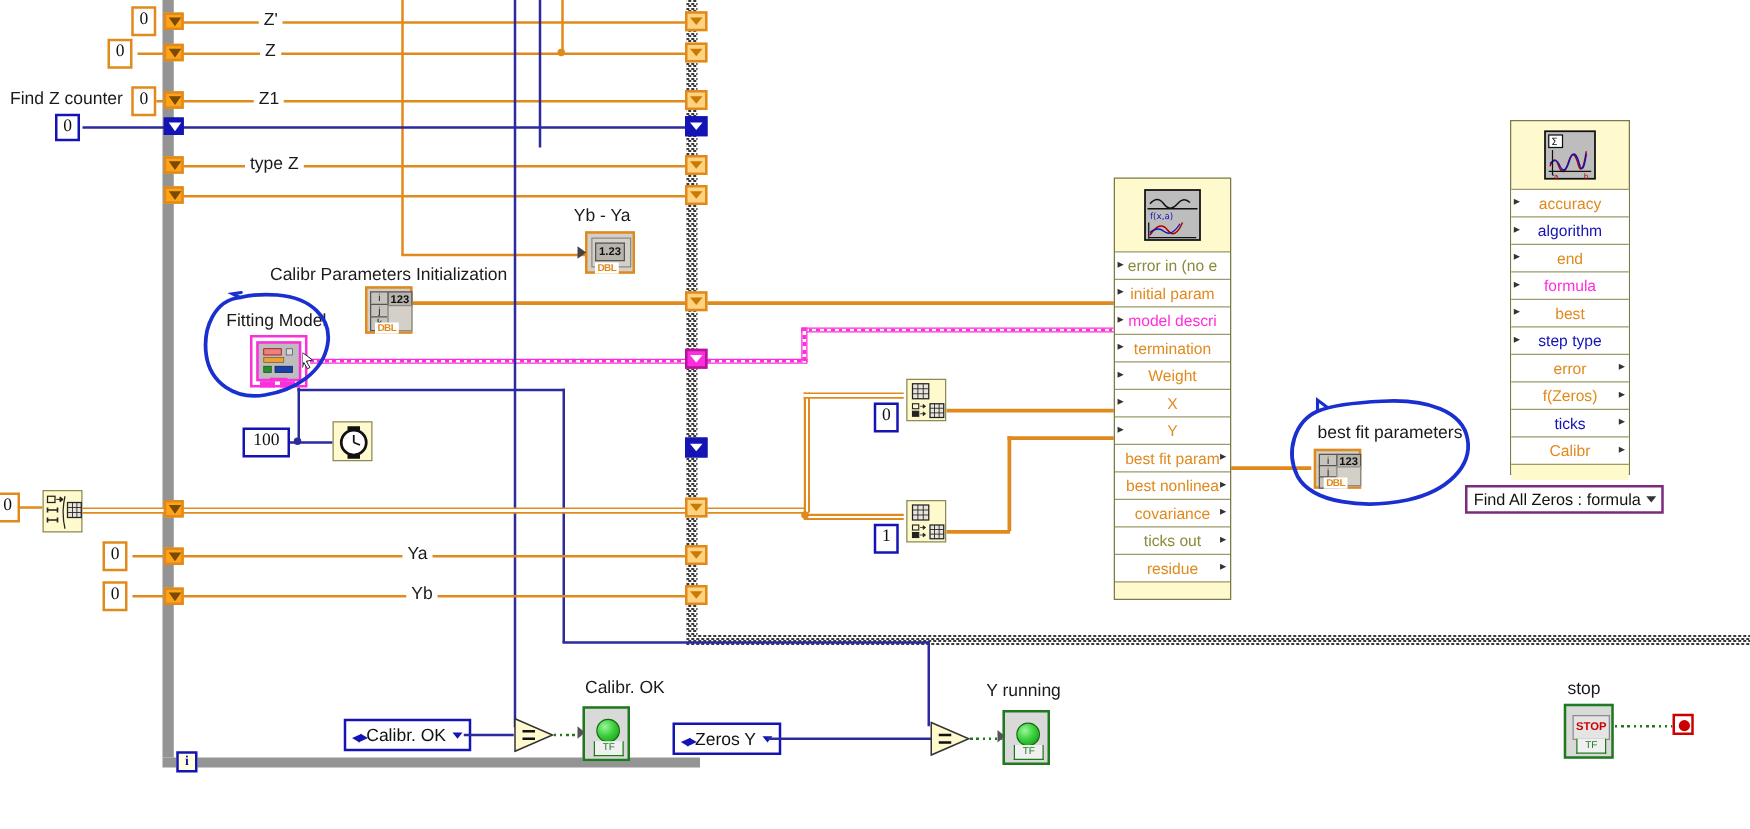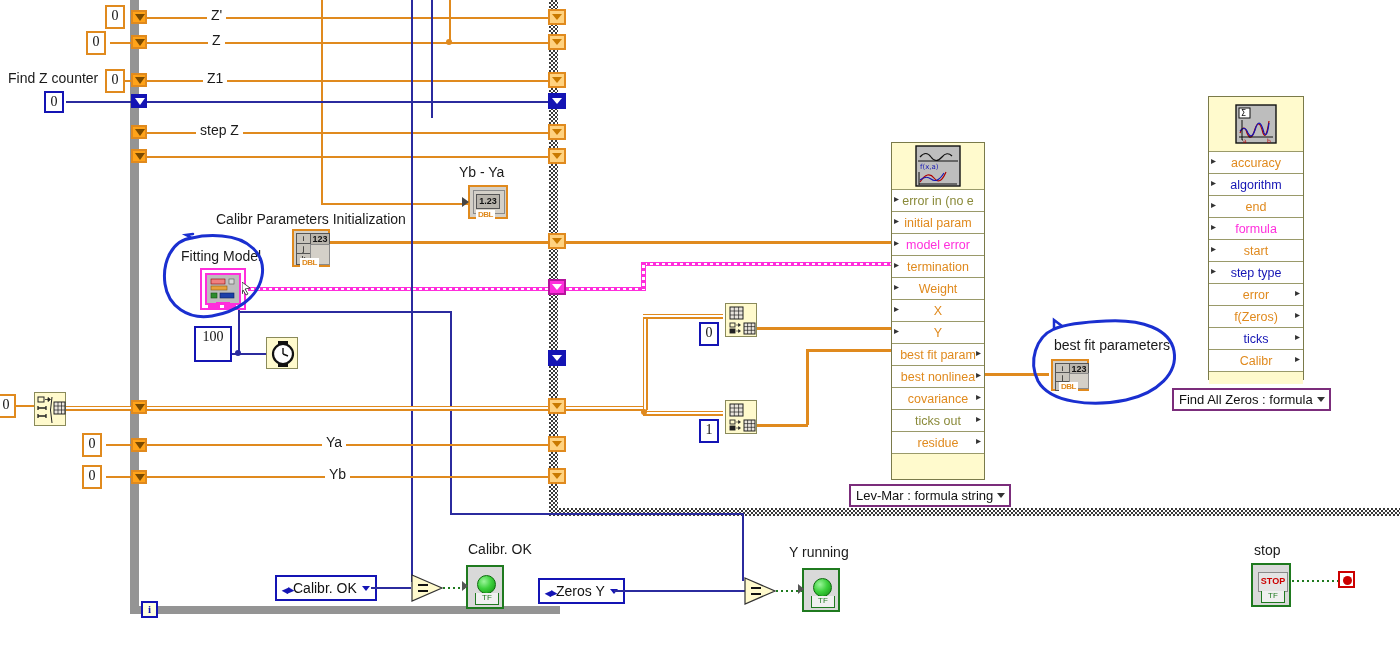--- a/index.html
+++ b/index.html
@@ -61,21 +61,21 @@
   .const{position:absolute;border:2px solid #E08A1E;background:#ffffff;box-sizing:border-box;
      font-size:14px;line-height:1;color:#111;text-align:center;
      font-family:"Liberation Serif",serif;padding:2px 4px;}
   .const.blue{border-color:#1414B4;}
 
   
   .node{position:absolute;background:#FFFACD;border:1px solid #8a8a5a;box-sizing:border-box;}
 
   
   .vinode{position:absolute;background:#FFFACD;border:1px solid #7a7a4a;box-sizing:border-box;}
-  .vinode .ico{height:46px;display:flex;align-items:center;justify-content:center;}
+  .vinode .ico{height:58px;display:flex;align-items:center;justify-content:center;}
   .vinode .rows{background:#ffffff;}
   .vinode .row{height:22px;border-top:1px solid #9a9a6a;border-bottom:0;
      box-sizing:border-box;display:flex;align-items:center;justify-content:center;
      font-size:12.5px;position:relative;overflow:hidden;white-space:nowrap;}
   .vinode .row.in::before{content:"\25B8";position:absolute;left:2px;top:3px;font-size:10px;color:#333;}
   .vinode .row.out::after{content:"\25B8";position:absolute;right:3px;top:3px;font-size:10px;color:#333;}
   .vinode .foot{height:12px;border-top:1px solid #9a9a6a;background:#FFFACD;}
   .c-or{color:#E08A1E;}
   .c-bl{color:#1414B4;}
   .c-mg{color:#FF2EDC;}
@@ -230,21 +230,21 @@
   <div class="tunnel" style="left:131px;top:125px;">
       <i class="tri"></i>
     </div>
   <div class="tunnel" style="left:131px;top:149px;">
       <i class="tri"></i>
     </div>
 
   <div class="lbl" style="left:207px;top:7px;">Z'</div>
   <div class="lbl" style="left:208px;top:32px;">Z</div>
   <div class="lbl" style="left:203px;top:70px;">Z1</div>
-  <div class="lbl" style="left:196px;top:122px;">step Z</div>
+  <div class="lbl" style="left:196px;top:122px;">type Z</div>
 
   <div class="const" style="left:-4px;top:394px;width:20px;height:24px;">0</div>
   <div class="wire-h" style="left:16px;top:405px;width:18px;"></div>
   <div class="node" style="left:34px;top:392px;width:32px;height:34px;">
     <svg width="32" height="34" viewBox="0 0 32 34">
       <rect x="3" y="4" width="6" height="5" fill="none" stroke="#222" stroke-width="1"></rect>
       <path d="M10 6.5 h5 M13 4.5 l2.5 2 -2.5 2z" fill="#222" stroke="#222" stroke-width="0.8"></path>
       <path d="M3 15 h8 M3 13 v4 M11 13 v4" stroke="#222" stroke-width="1.3" fill="none"></path>
       <path d="M3 23 h8 M3 21 v4 M11 21 v4" stroke="#222" stroke-width="1.3" fill="none"></path>
       <path d="M17 4 q-3 13 0 26" stroke="#222" stroke-width="1" fill="none"></path>
@@ -336,21 +336,21 @@
     </div>
     <svg class="abs" style="left:4px;top:32px;" width="34" height="9" viewBox="0 0 34 9">
       <path d="M2 3 h12 v5 h-12z M18 3 h12 v5 h-12z" fill="#FF2EDC"></path>
       <path d="M10 0 h14 v3 h-14z" fill="#FF2EDC"></path>
     </svg>
     <svg class="abs" style="left:40px;top:12px;" width="9" height="14" viewBox="0 0 9 14">
       <path d="M0 0 L8 6 L3 7 L6 12 L4 13 L1 8 L0 12z" fill="#ffffff" stroke="#222" stroke-width="0.8"></path>
     </svg>
   </div>
 
-  <div class="const blue" style="left:194px;top:326px;width:38px;height:36px;">100</div>
+  <div class="const blue" style="left:194px;top:342px;width:38px;height:24px;">100</div>
   <div class="node" style="left:266px;top:337px;width:32px;height:32px;">
     <svg width="32" height="32" viewBox="0 0 32 32">
       <rect x="11" y="3" width="10" height="3" fill="#111"></rect>
       <rect x="11" y="26" width="10" height="3" fill="#111"></rect>
       <circle cx="16" cy="16" r="10" fill="#ffffff" stroke="#111" stroke-width="2.2"></circle>
       <path d="M16 16 L16 10 M16 16 L21 18" stroke="#111" stroke-width="1.4" fill="none"></path>
     </svg>
   </div>
 
   <div class="const blue" style="left:699px;top:322px;width:20px;height:24px;">0</div>
@@ -394,21 +394,21 @@
       </svg>
     </div>
     <div class="rows">
       <div class="row in">
           <span class="c-ol">error in (no e</span>
         </div>
       <div class="row in">
           <span class="c-or">initial param</span>
         </div>
       <div class="row in">
-          <span class="c-mg">model error</span>
+          <span class="c-mg">model descri</span>
         </div>
       <div class="row in">
           <span class="c-or">termination</span>
         </div>
       <div class="row in">
           <span class="c-or">Weight</span>
         </div>
       <div class="row in">
           <span class="c-or">X</span>
         </div>
@@ -425,24 +425,20 @@
           <span class="c-or">covariance</span>
         </div>
       <div class="row out">
           <span class="c-ol">ticks out</span>
         </div>
       <div class="row out">
           <span class="c-or">residue</span>
         </div>
     </div>
     <div class="foot"></div>
-  </div>
-  <div class="polysel" style="left:849px;top:484px;">
-    <span>Lev-Mar : formula string</span>
-    <i class="car"></i>
   </div>
 
   <div class="lbl nobg" style="left:1050px;top:337px;">best fit parameters</div>
   <div class="indi" style="left:1051px;top:359px;width:38px;height:32px;">
     <div class="ijk" style="left:2px;top:2px;height:9px;line-height:9px;">i</div>
     <div class="ijk" style="left:2px;top:11px;height:9px;line-height:9px;">j</div>
     <div class="ijk" style="left:2px;top:20px;height:8px;line-height:8px;">k</div>
     <div class="num123" style="left:16px;top:2px;width:18px;height:10px;line-height:10px;">123</div>
     <div class="inner" style="left:16px;top:12px;width:18px;height:14px;"></div>
     <div class="dbl">DBL</div>
@@ -468,21 +464,21 @@
       <div class="row in">
           <span class="c-bl">algorithm</span>
         </div>
       <div class="row in">
           <span class="c-or">end</span>
         </div>
       <div class="row in">
           <span class="c-mg">formula</span>
         </div>
       <div class="row in">
-          <span class="c-or">start</span>
+          <span class="c-or">best</span>
         </div>
       <div class="row in">
           <span class="c-bl">step type</span>
         </div>
       <div class="row out">
           <span class="c-or">error</span>
         </div>
       <div class="row out">
           <span class="c-or">f(Zeros)</span>
         </div>

